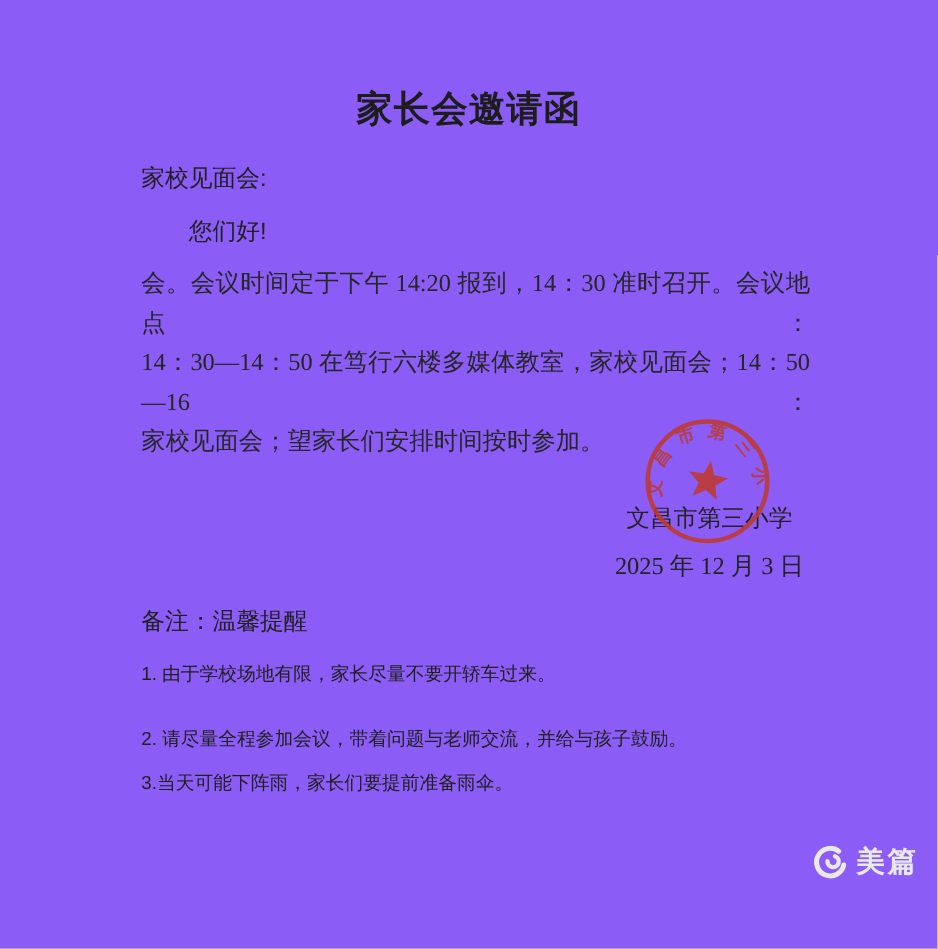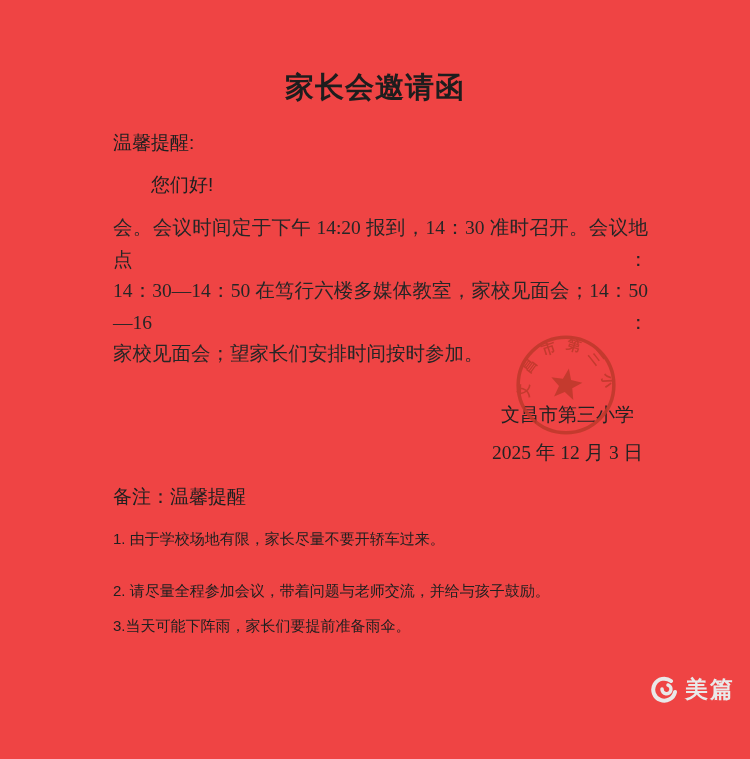--- a/index.html
+++ b/index.html
@@ -1,21 +1,21 @@
 <!DOCTYPE html>
 <html><head>
 <meta charset="utf-8">
 <style>
   * { margin: 0; padding: 0; box-sizing: border-box; }
   html, body { background: #ffffff; }
   .page {
     position: relative;
     width: 750px;
     height: 759px;
-    background: #ef4444;
+    background: #8b5cf6;
     overflow: hidden;
     font-family: "Liberation Sans", "DejaVu Sans", sans-serif;
     color: #222222;
   }
   .title {
     position: absolute;
     top: 68px; left: 0; right: 0;
     text-align: center;
     font-size: 29px;
     font-weight: bold;
@@ -97,21 +97,21 @@
     letter-spacing: 2px;
   }
 </style>
 </head>
 <body>
 
 <div class="page">
 
   <h1 class="title">家长会邀请函</h1>
 
-  <div class="salutation">温馨提醒:</div>
+  <div class="salutation">家校见面会:</div>
 
   <div class="greeting">您们好!</div>
 
   <div class="body-block">
     <div class="body-line"><span>会。会议时间定于</span><span class="bold-sans">下午</span><span> 14:20 报到，14：30 准时召开。会议地点：</span></div>
     <div class="body-line">14：30—14：50 在笃行六楼多媒体教室，家校见面会；14：50—16：</div>
     <div class="body-line last">家校见面会；望家长们安排时间按时参加。</div>
   </div>
 
   <div class="school-name">文昌市第三小学</div>

